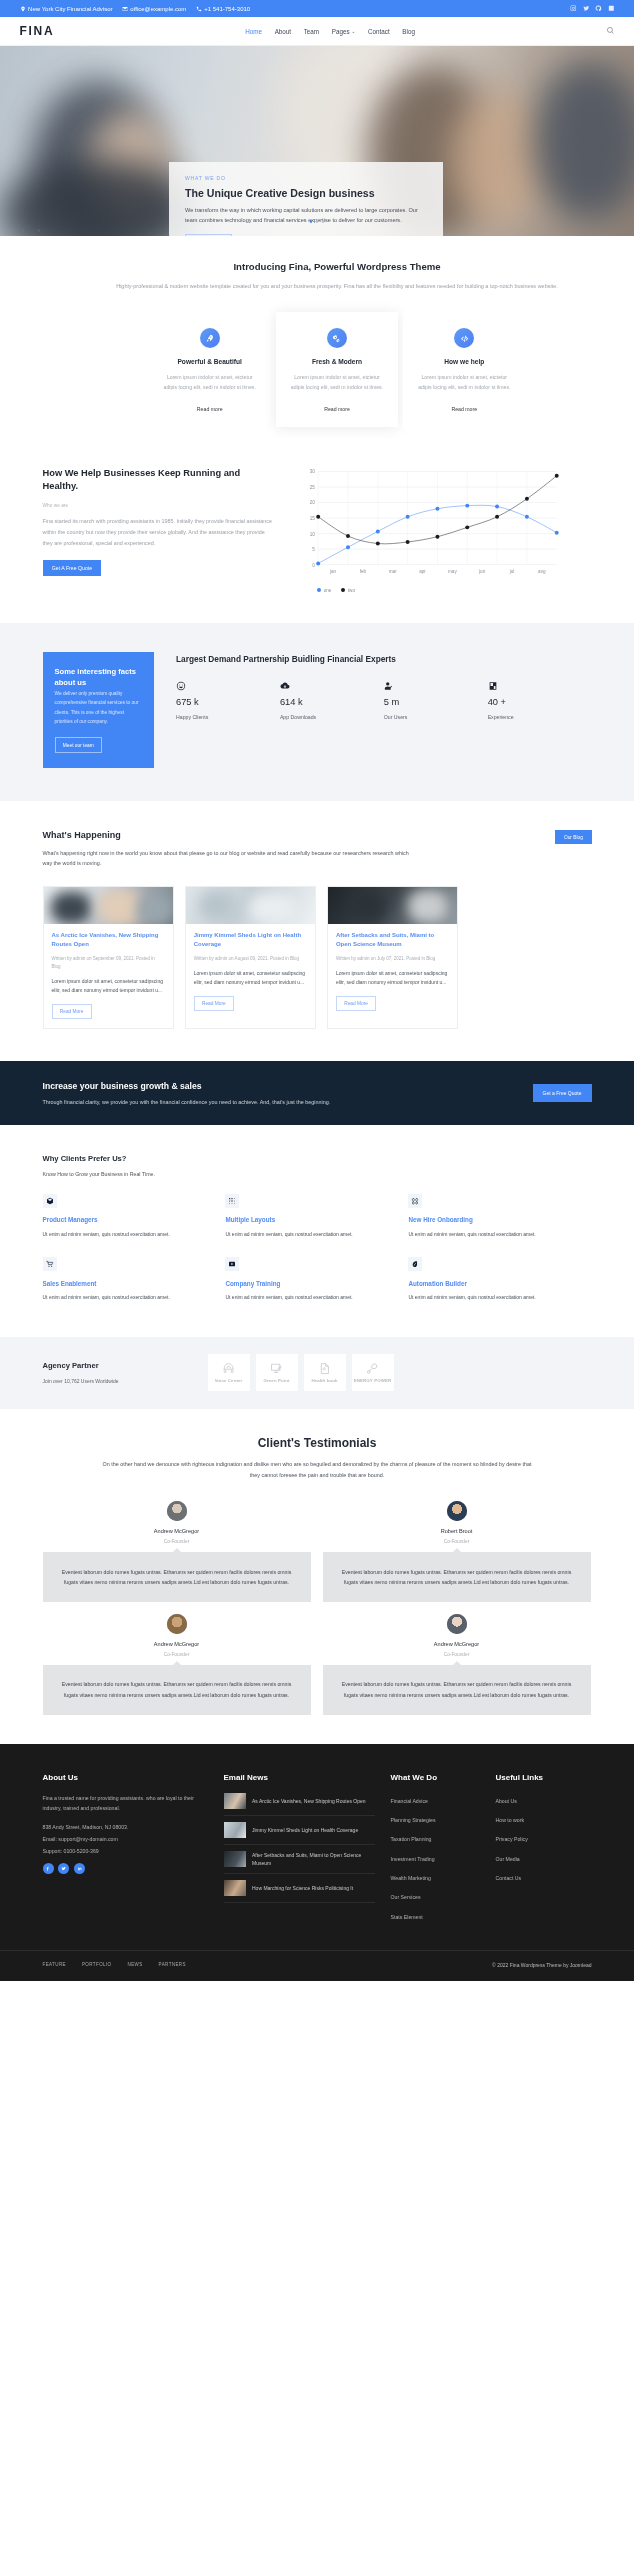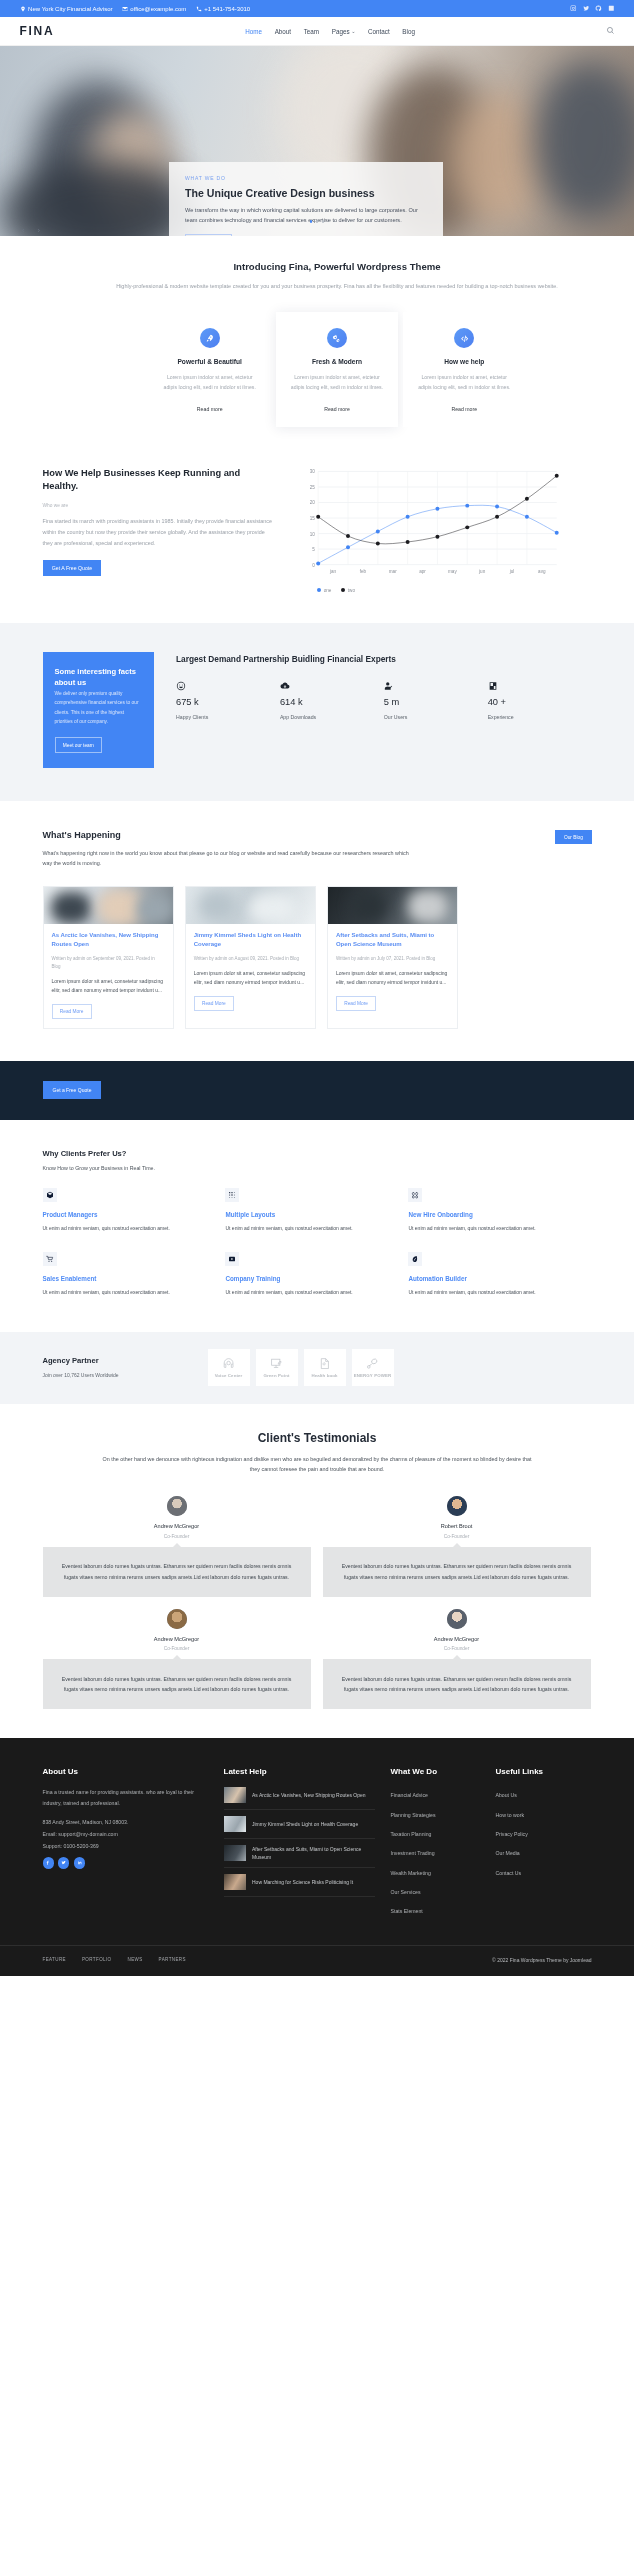--- a/index.html
+++ b/index.html
@@ -533,20 +533,24 @@
           <a href="#" class="btn-rm">Read More</a>
         </div>
       </div>
 
     </div>
   </div>
 </div>
 
 <div class="cta">
   <div class="wrap">
+    <div>
+      <h2>Increase your business growth &amp; sales</h2>
+      <p>Through financial clarity, we provide you with the financial confidence you need to achieve. And, that's just the beginning.</p>
+    </div>
     <a href="#" class="btn-blue">Get a Free Quote</a>
   </div>
 </div>
 
 <div class="sec why" style="padding:29px 0 16px;">
   <div class="wrap">
     <h2>Why Clients Prefer Us?</h2>
     <div class="subt">Know How to Grow your Business in Real Time.</div>
     <div class="why-grid">
 
@@ -734,21 +738,21 @@
           </a>
         <a href="#">
             <svg viewBox="0 0 24 24">
               <path d="M5.5 8.5h3V19h-3V8.5zM7 4a1.8 1.8 0 110 3.6A1.8 1.8 0 017 4zm3.5 4.5h2.9v1.4h.1c.4-.8 1.4-1.6 2.9-1.6 3.1 0 3.6 2 3.6 4.6V19h-3v-5.2c0-1.2 0-2.8-1.7-2.8s-2 1.3-2 2.7V19h-3V8.5z"></path>
             </svg>
           </a>
       </div>
     </div>
 
     <div class="fc2">
-      <h3>Latest Help</h3>
+      <h3>Email News</h3>
       <div class="fnews-item">
         <div class="fthumb" style="background:linear-gradient(120deg,#6e7b85,#d7c3ad 55%,#3f4850)"></div>
         <span>As Arctic Ice Vanishes, New Shipping Routes Open</span>
       </div>
       <div class="fnews-item">
         <div class="fthumb" style="background:linear-gradient(120deg,#cfd7dd,#9aa5ad 60%,#e7ecee)"></div>
         <span>Jimmy Kimmel Sheds Light on Health Coverage</span>
       </div>
       <div class="fnews-item">
         <div class="fthumb" style="background:linear-gradient(120deg,#20262b,#49525a 60%,#a6aeb4)"></div>

